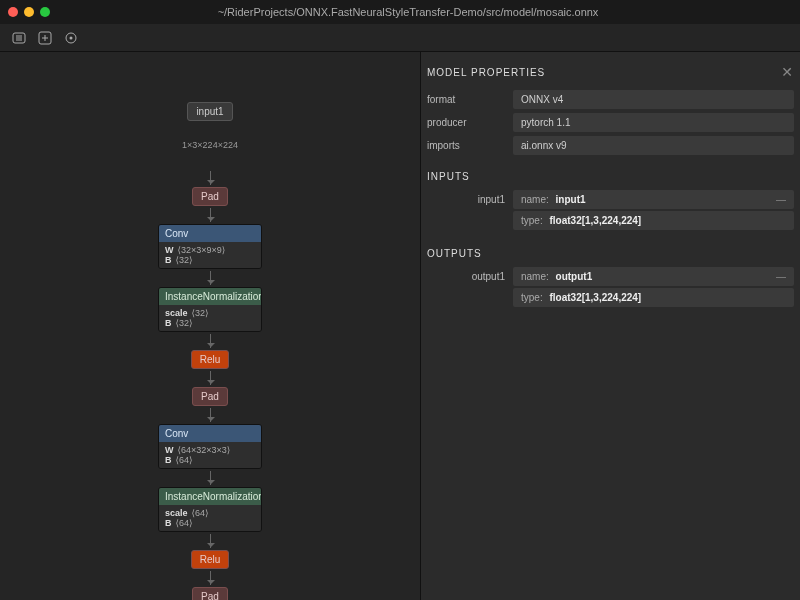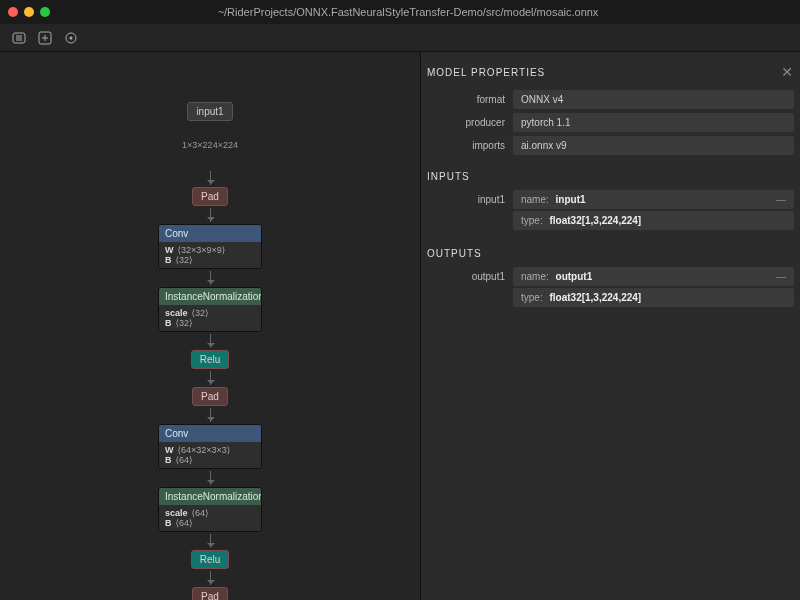--- a/index.html
+++ b/index.html
@@ -78,21 +78,21 @@
     text-align: left;
     margin: 0 auto;
   }
   .node {
     padding: 3px 8px;
     font-size: 10px;
     color: #ddd;
   }
   .node.data { background: #3a3a3a; color: #ccc; border-color: #555; }
   .node.pad { background: #5b3a3a; color: #e5caca; border-color: #7a4e4e; }
-  .node.relu { background: #0f766e; color: #e5caca; border-color: #7a4e4e; }
+  .node.relu { background: #c2410c; color: #e5caca; border-color: #7a4e4e; }
   .bignode {
     width: 104px;
     overflow: hidden;
   }
   .bignode .head {
     padding: 3px 6px;
     font-size: 10px;
     font-weight: 500;
   }
   .bignode .body {
@@ -148,21 +148,20 @@
     color: #888;
     font-size: 14px;
   }
   .kv-row {
     display: flex;
     align-items: stretch;
     margin-bottom: 4px;
   }
   .kv-label {
     width: 86px;
-    text-align: right;
     padding: 4px 8px 0 0;
     color: #bbb;
     font-size: 10px;
   }
   .kv-val {
     flex: 1;
     background: #3a3a3a;
     border-radius: 2px;
     padding: 4px 8px;
     font-size: 10px;

